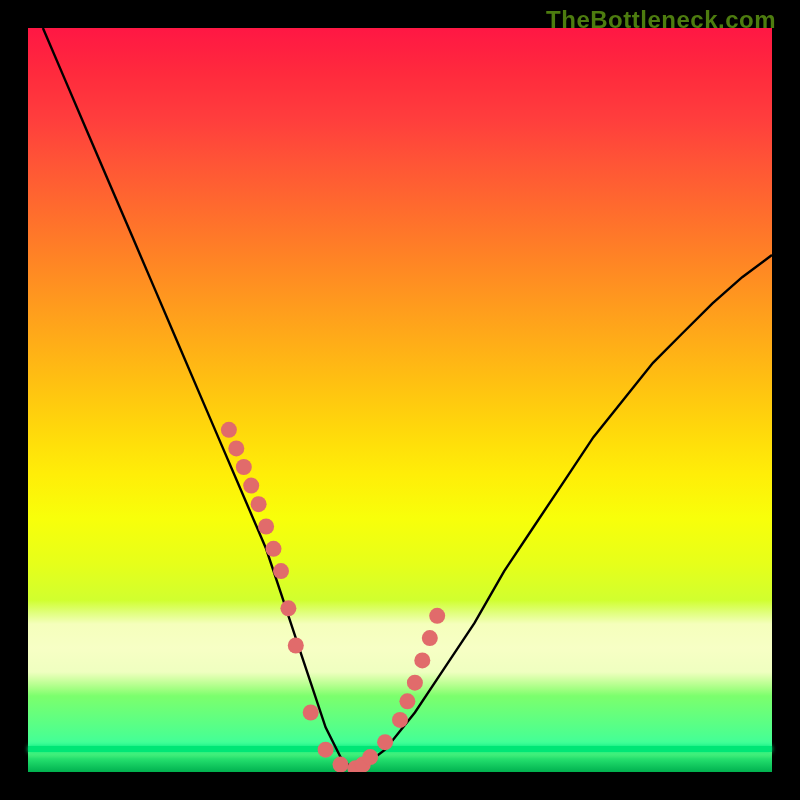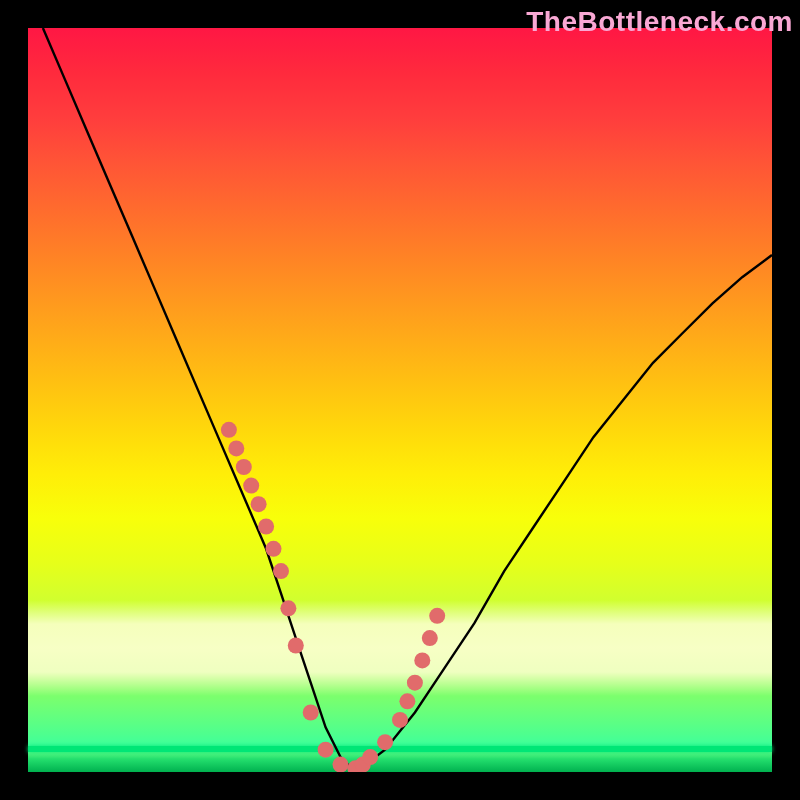--- a/index.html
+++ b/index.html
@@ -81,23 +81,23 @@
     width: 744px;
     top: 746px;
     height: 6px;
     background: #00e676;
     box-shadow: 0 0 4px #00e676;
     pointer-events: none;
   }
   .watermark {
     position: absolute;
     top: 6px;
-    right: 7px;
-    color: #f9a8d4;
-    font-size: 28px;
+    right: 24px;
+    color: #4d7c0f;
+    font-size: 24px;
     font-weight: 600;
     letter-spacing: 0.5px;
   }
   svg.curve {
     position: absolute;
     top: 28px;
     left: 28px;
     width: 744px;
     height: 744px;
     pointer-events: none;

